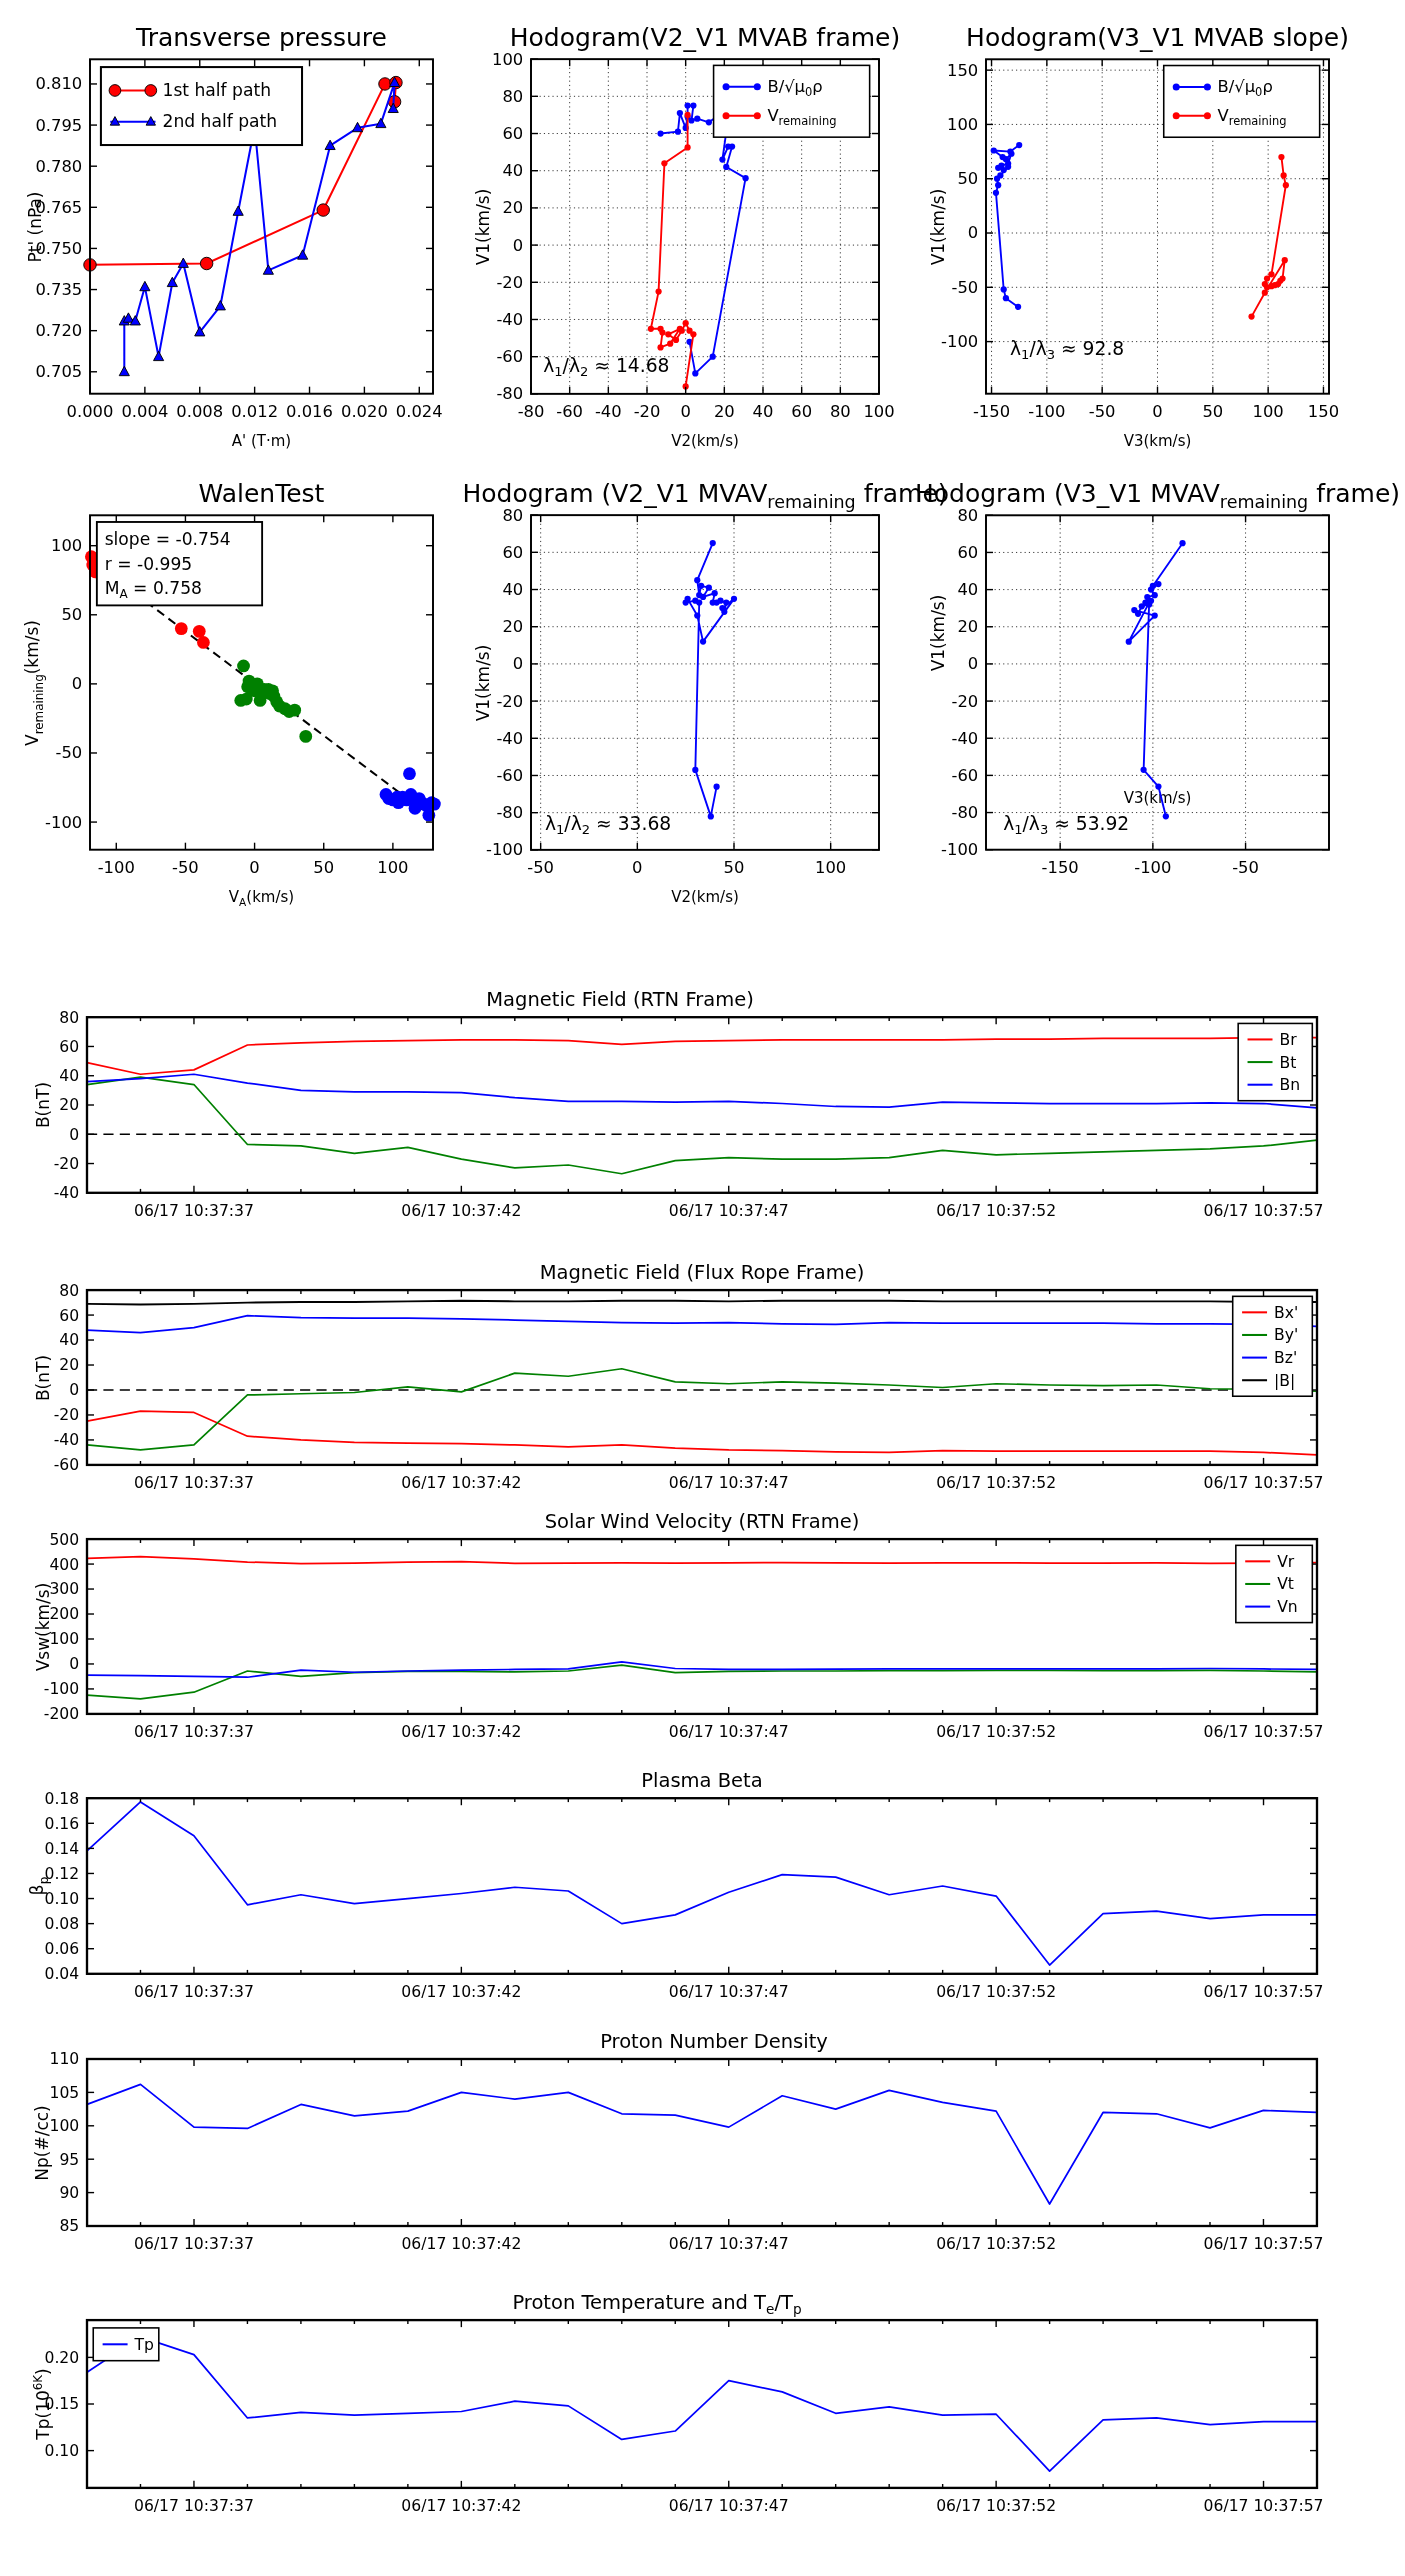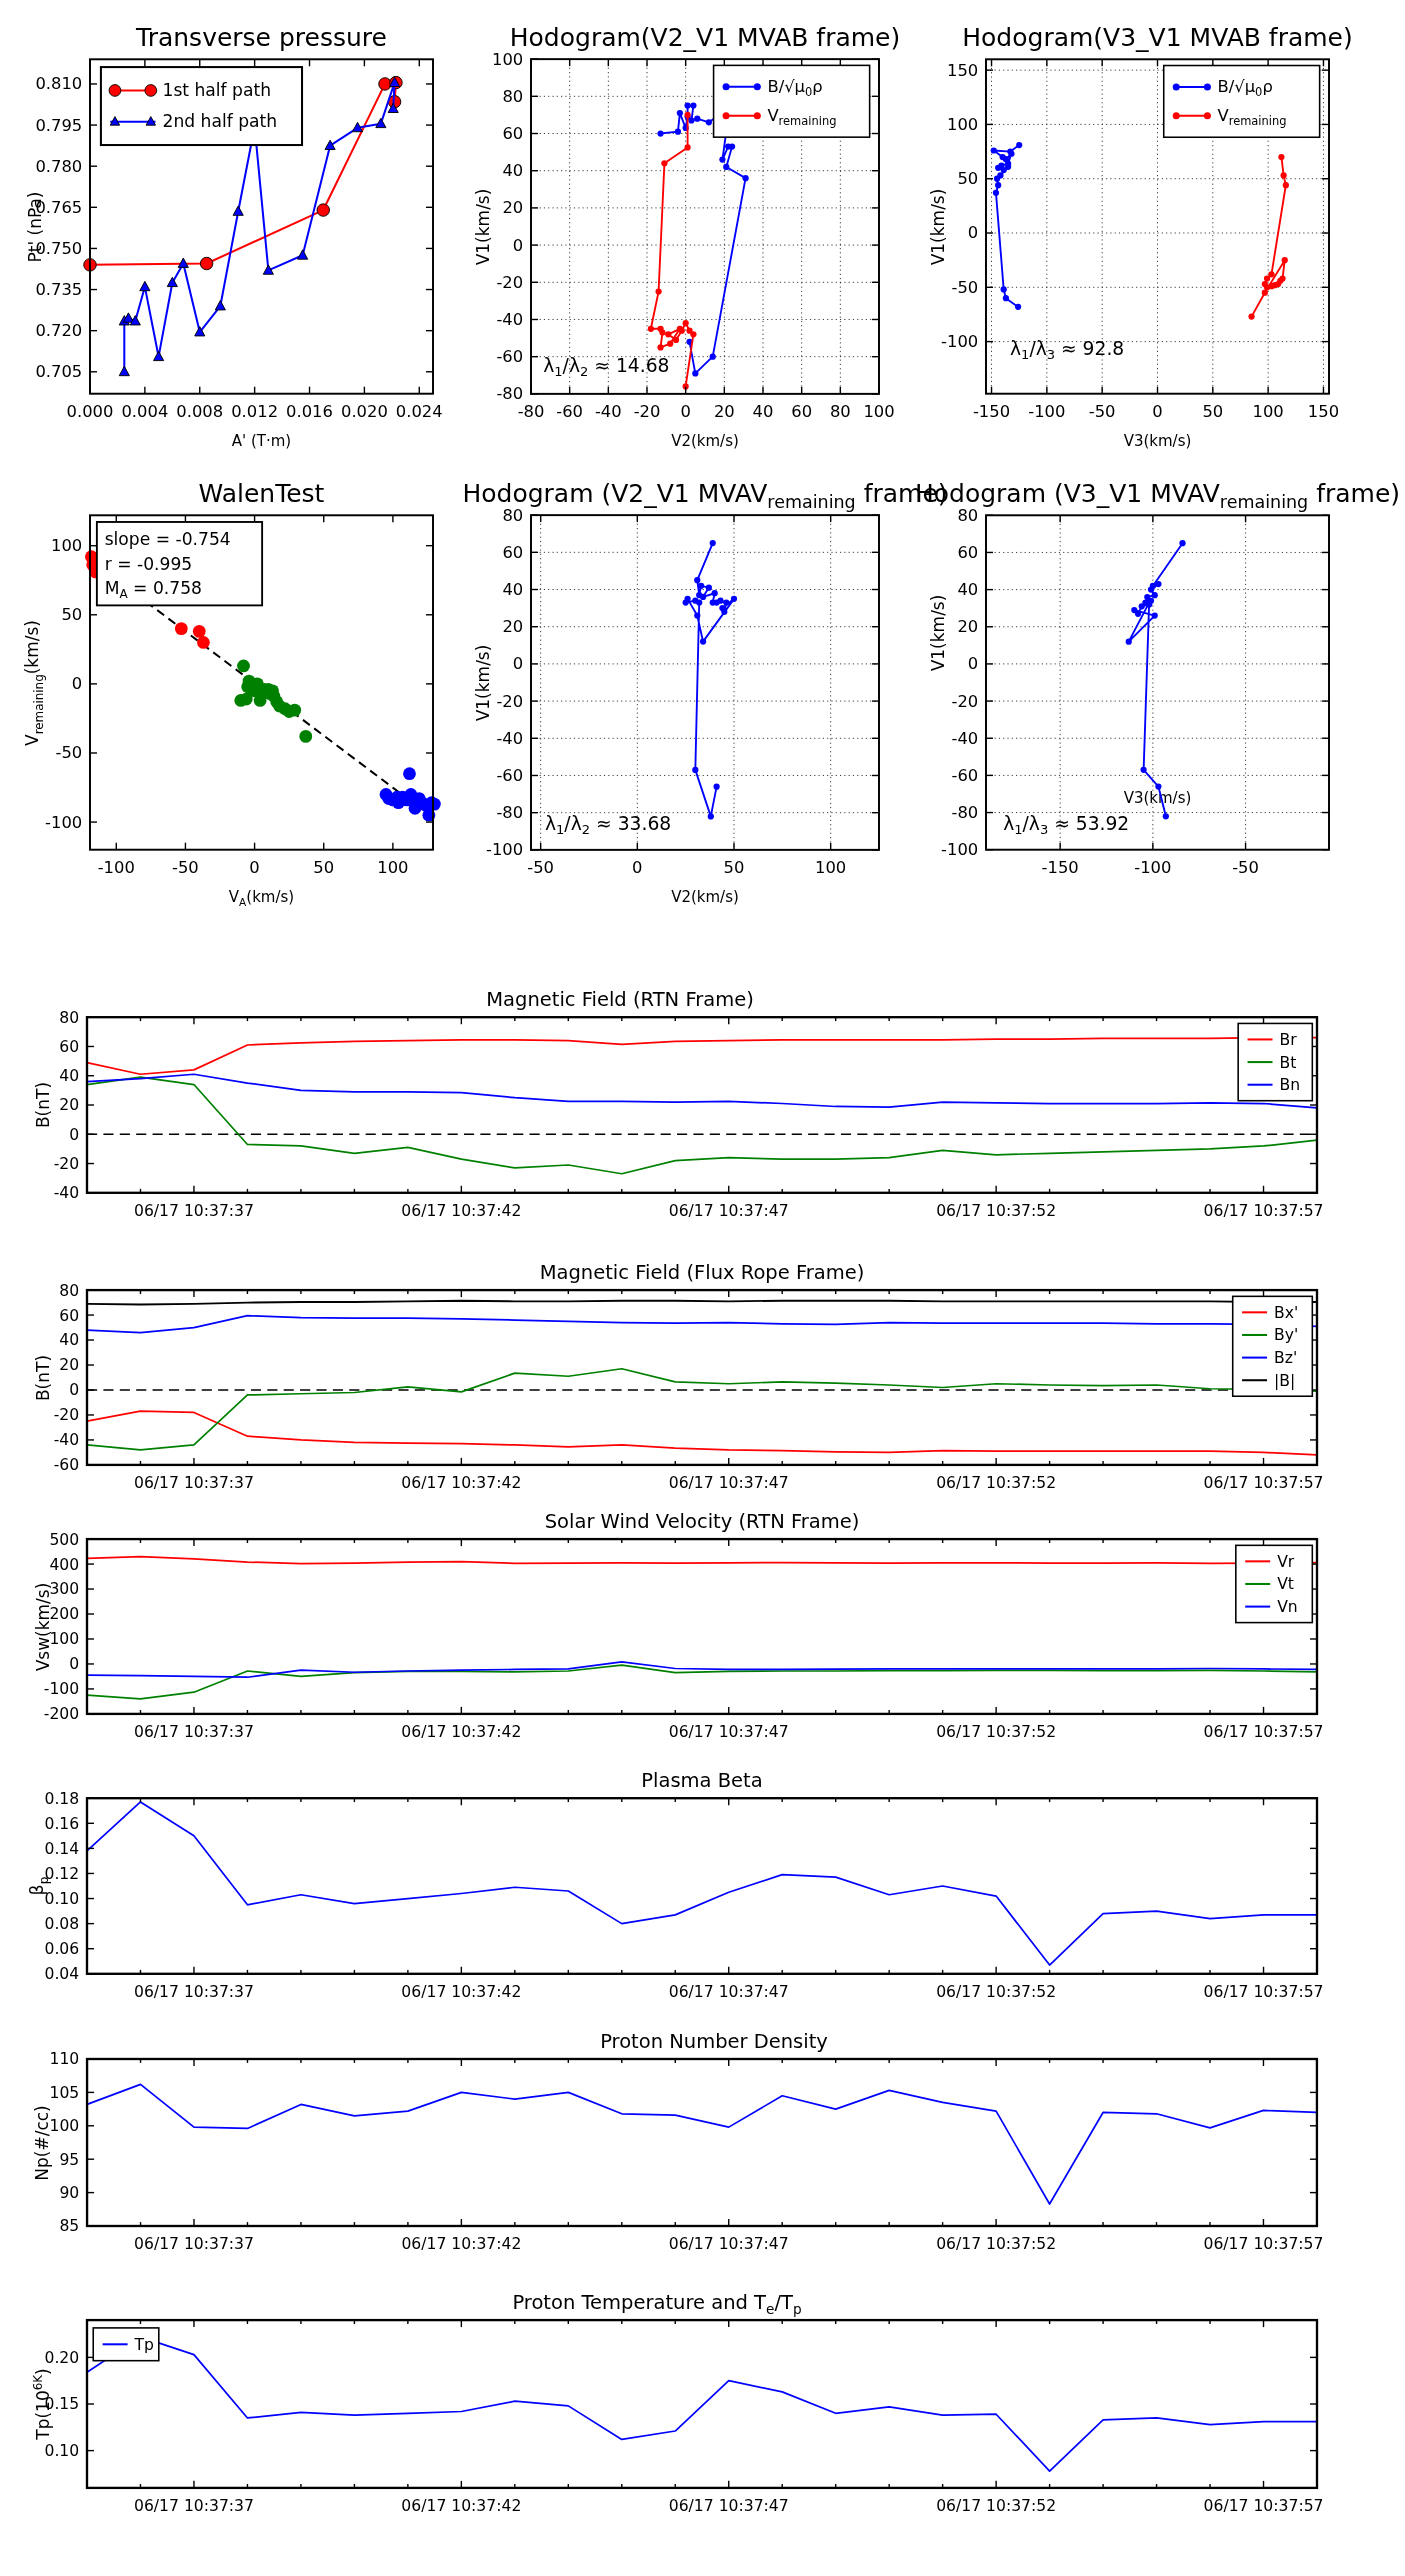--- a/index.html
+++ b/index.html
@@ -254,21 +254,21 @@
           <circle cx="290" cy="35.5" r="4.5" fill="#0000ff"></circle>
           <text x="303" y="42.5" font-size="21" text-anchor="start" fill="#000" font-family="&quot;DejaVu Sans&quot;,sans-serif"><tspan>B/√μ</tspan><tspan font-size="14.7" dy="5">0</tspan><tspan dy="-5">ρ</tspan></text>
           <line x1="246" y1="72.5" x2="294" y2="72.5" stroke="#ff0000" stroke-width="2.6"></line>
           <circle cx="250" cy="72.5" r="4.5" fill="#ff0000"></circle>
           <circle cx="290" cy="72.5" r="4.5" fill="#ff0000"></circle>
           <text x="303" y="79.5" font-size="21" text-anchor="start" fill="#000" font-family="&quot;DejaVu Sans&quot;,sans-serif"><tspan>V</tspan><tspan font-size="14.7" dy="5">remaining</tspan></text>
         </g>
       </svg>
   </div>
   <div class="panel row-panel" style="--ylab: -48px; left: 986px; top: 59px; width: 343px; height: 335px;">
-    <div class="title">Hodogram(V3_V1 MVAB frame)</div>
+    <div class="title">Hodogram(V3_V1 MVAB slope)</div>
     <div class="ylabel">V1(km/s)</div>
     <div class="xlabel">V3(km/s)</div>
     <svg width="343" height="335" viewBox="0 0 440 429">
         <g stroke="#000" stroke-width="1" stroke-dasharray="1.5,4">
           <line x1="7.096774193548387" y1="0" x2="7.096774193548387" y2="429"></line>
           <line x1="78.06451612903226" y1="0" x2="78.06451612903226" y2="429"></line>
           <line x1="149.03225806451613" y1="0" x2="149.03225806451613" y2="429"></line>
           <line x1="220" y1="0" x2="220" y2="429"></line>
           <line x1="290.96774193548384" y1="0" x2="290.96774193548384" y2="429"></line>
           <line x1="361.93548387096774" y1="0" x2="361.93548387096774" y2="429"></line>

